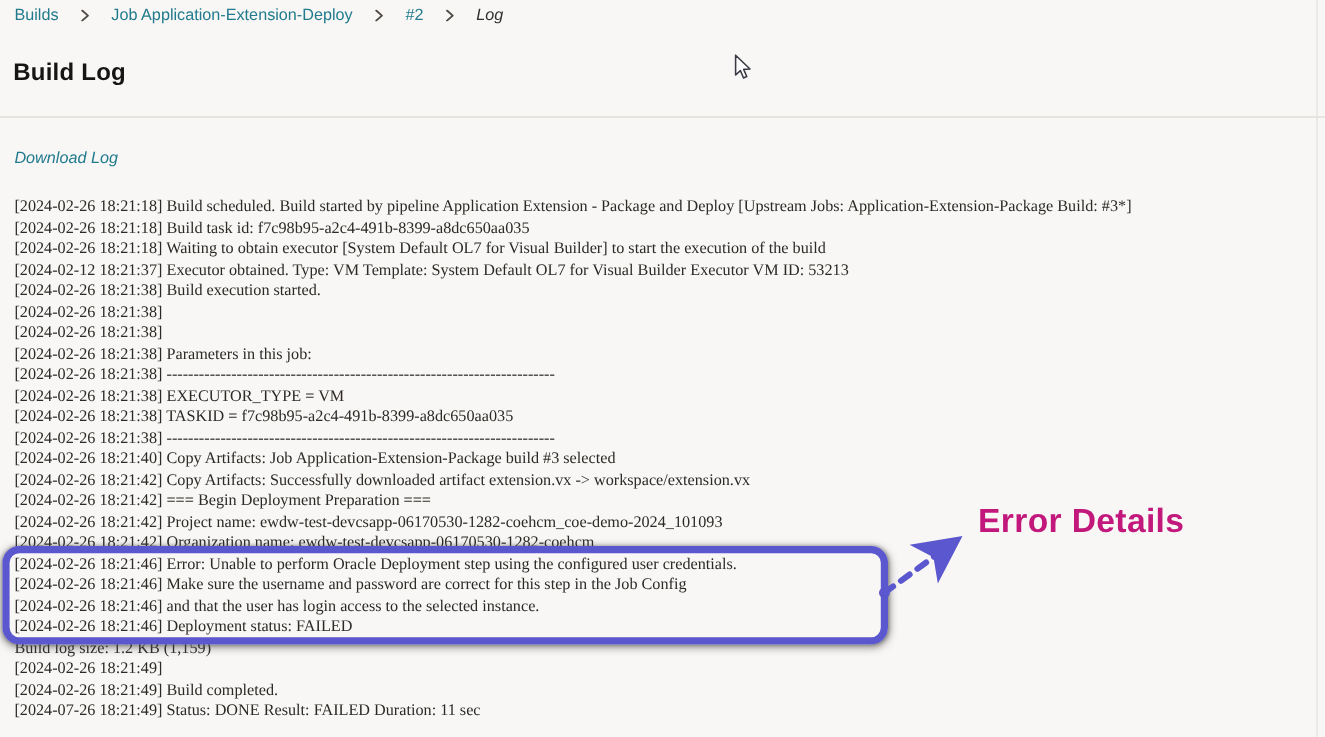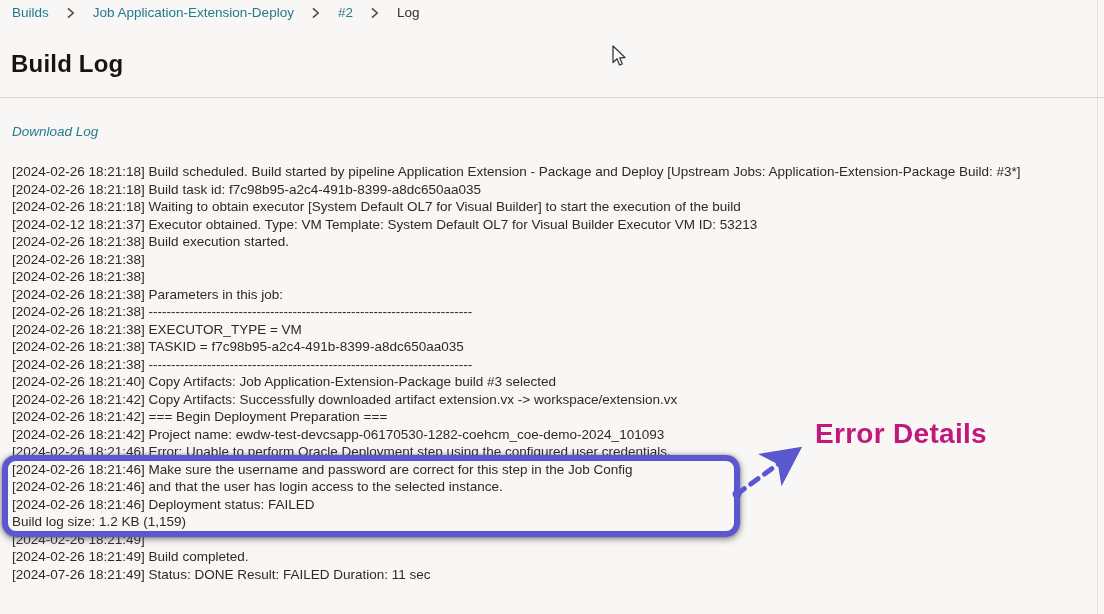--- a/index.html
+++ b/index.html
@@ -12,47 +12,47 @@
   }
   .page { position: relative; width: 1104px; height: 614px; }
 
   
   .breadcrumb {
     position: absolute; top: 5px; left: 12px;
     display: flex; align-items: center; gap: 18px;
     font-size: 13.5px;
   }
   .crumb-link { color: #217b8d; text-decoration: none; cursor: pointer; }
-  .crumb-current { color: #31302e; }
+  .crumb-current { color: #31302e; font-style: italic; }
   .crumb-sep { display: inline-flex; align-items: center; color: #4f4b47; }
   .crumb-sep svg { display: block; }
 
   
   .page-title {
     position: absolute; top: 50px; left: 11px;
-    font-size: 24px; font-weight: 700; color: #161513;
+    font-size: 20px; font-weight: 700; color: #161513;
     letter-spacing: 0.2px;
   }
   .title-divider {
     position: absolute; top: 97px; left: 0; width: 1104px; height: 1px;
     background: #dcd9d5;
   }
 
   
   .download-link {
     position: absolute; top: 124px; left: 12px;
     font-size: 13.5px; color: #217b8d; text-decoration: none; cursor: pointer; font-style: italic;
   }
 
   
   .log-lines {
     position: absolute; top: 163px; left: 12px; width: 1090px;
     font-size: 13.5px; line-height: 17.5px; color: #2c2a27;
   }
-  .log-line { white-space: pre; }
+  .log-line { white-space: pre; font-family: Liberation Serif, serif; }
 
   
   .highlight-box {
     position: absolute; left: 2px; top: 455px; width: 738px; height: 82px;
     border: 6px solid #5b57ce;
     border-radius: 14px;
     box-shadow: 0 2px 7px rgba(70,70,70,0.65), 0 0 3px rgba(70,70,70,0.45);
     pointer-events: none;
   }
 
@@ -114,20 +114,21 @@
       <div class="log-line">[2024-02-26 18:21:38]</div>
       <div class="log-line">[2024-02-26 18:21:38] Parameters in this job:</div>
       <div class="log-line">[2024-02-26 18:21:38] ------------------------------------------------------------------------</div>
       <div class="log-line">[2024-02-26 18:21:38] EXECUTOR_TYPE = VM</div>
       <div class="log-line">[2024-02-26 18:21:38] TASKID = f7c98b95-a2c4-491b-8399-a8dc650aa035</div>
       <div class="log-line">[2024-02-26 18:21:38] ------------------------------------------------------------------------</div>
       <div class="log-line">[2024-02-26 18:21:40] Copy Artifacts: Job Application-Extension-Package build #3 selected</div>
       <div class="log-line">[2024-02-26 18:21:42] Copy Artifacts: Successfully downloaded artifact extension.vx -&gt; workspace/extension.vx</div>
       <div class="log-line">[2024-02-26 18:21:42] === Begin Deployment Preparation ===</div>
       <div class="log-line">[2024-02-26 18:21:42] Project name: ewdw-test-devcsapp-06170530-1282-coehcm_coe-demo-2024_101093</div>
+      <div class="log-line">[2024-02-26 18:21:42] Organization name: ewdw-test-devcsapp-06170530-1282-coehcm</div>
       <div class="log-line">[2024-02-26 18:21:46] Error: Unable to perform Oracle Deployment step using the configured user credentials.</div>
       <div class="log-line">[2024-02-26 18:21:46] Make sure the username and password are correct for this step in the Job Config</div>
       <div class="log-line">[2024-02-26 18:21:46] and that the user has login access to the selected instance.</div>
       <div class="log-line">[2024-02-26 18:21:46] Deployment status: FAILED</div>
       <div class="log-line">Build log size: 1.2 KB (1,159)</div>
       <div class="log-line">[2024-02-26 18:21:49]</div>
       <div class="log-line">[2024-02-26 18:21:49] Build completed.</div>
       <div class="log-line">[2024-07-26 18:21:49] Status: DONE Result: FAILED Duration: 11 sec</div>
     </div>
 

